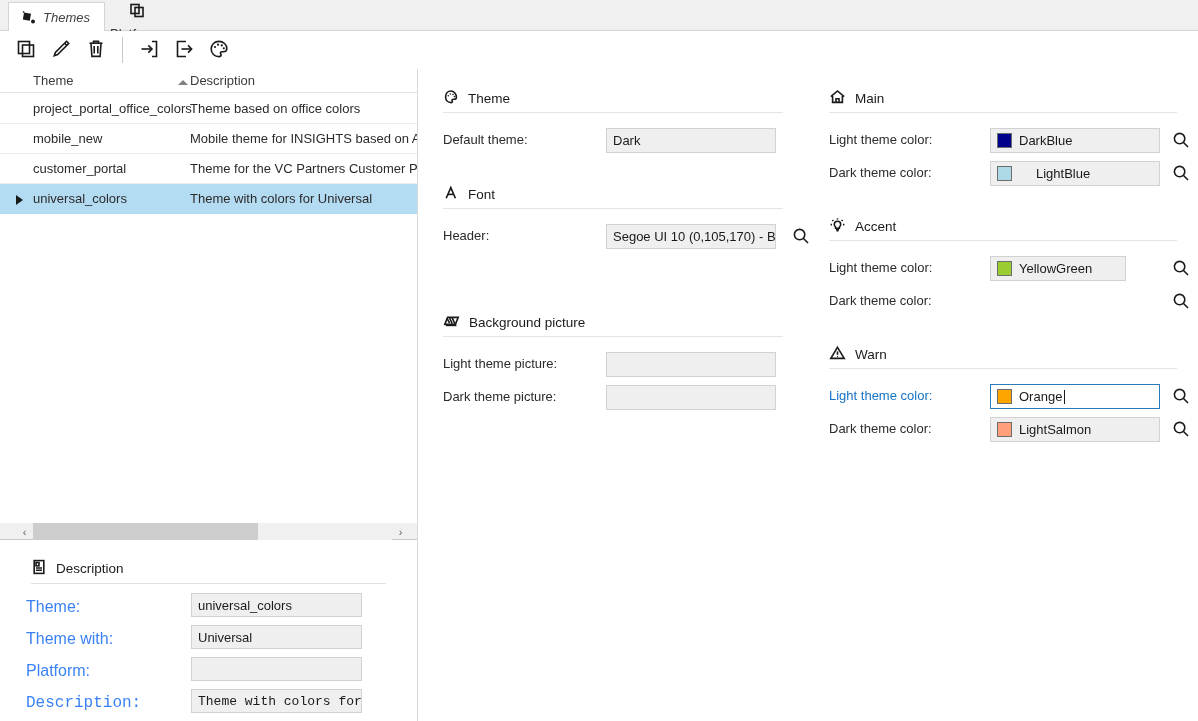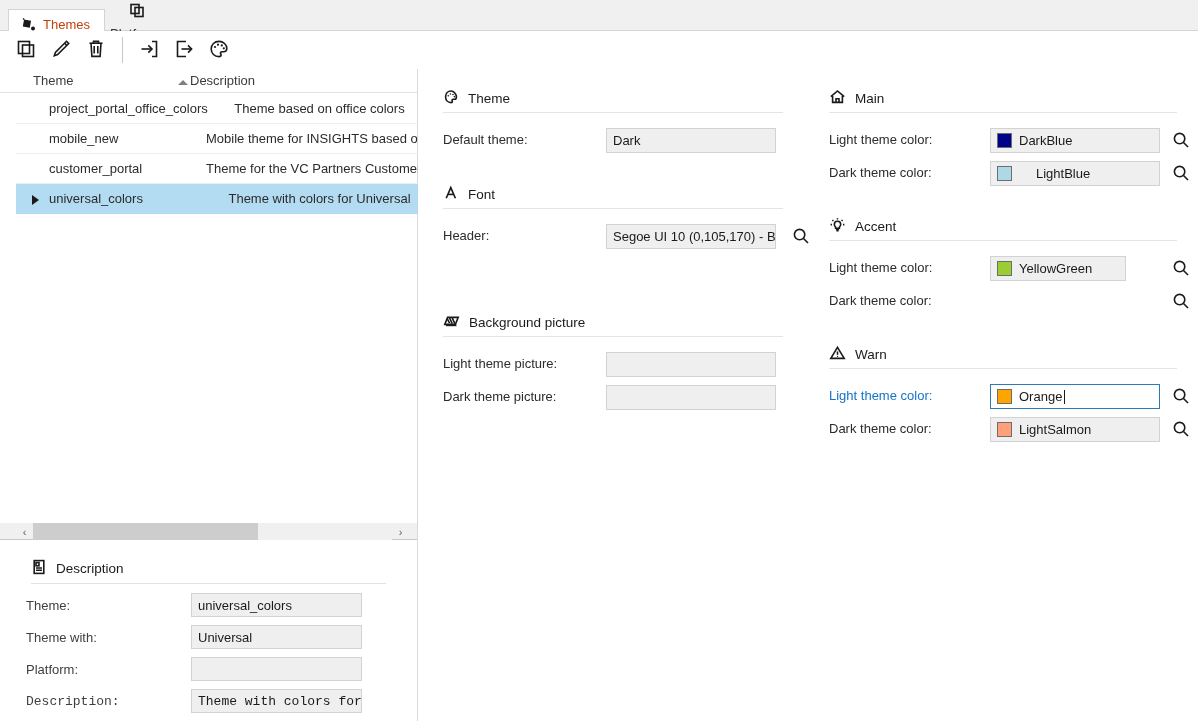--- a/index.html
+++ b/index.html
@@ -26,22 +26,22 @@
     display: flex; align-items: center; gap: 7px;
     padding: 0 14px 0 10px;
     font-size: 13px;
     cursor: default;
     color: #3b3b3b;
   }
   .tab.active {
     background: #ffffff;
     border: 1px solid #d4d4d4;
     border-bottom: 1px solid #ffffff;
-    color: #c2410c;
-    top: 9px; height: 30px;
+    color: #404040;
+    top: 2px; height: 30px; font-style: italic;
   }
   .tab-themes { left: 8px; }
   .tab-platforms { left: 100px; flex-direction: column; }
   .tab-ico { width: 17px; height: 17px; display: inline-block; flex: 0 0 auto; }
 
   
   .toolbar {
     position: absolute; left: 0; top: 31px; width: 1198px; height: 38px;
     background: #ffffff;
     display: flex; align-items: center;
@@ -74,25 +74,24 @@
   .lh-theme { position: absolute; left: 33px; top: 4px; }
   .lh-desc  { position: absolute; left: 190px; top: 4px; }
   .sort-arrow {
     position: absolute; left: 178px; top: 11px;
     width: 0; height: 0;
     border-left: 5px solid transparent;
     border-right: 5px solid transparent;
     border-bottom: 5px solid #808080;
   }
   .row {
-    position: absolute; left: 16px; width: 417px; height: 30px;
+    position: absolute; left: 0; width: 417px; height: 30px;
     border-bottom: 1px solid #ededed;
     font-size: 13px; color: #2b2b2b;
     cursor: default;
-    text-align: center;
   }
   .row.selected { background: #b3dbf2; border-bottom-color: #b3dbf2; }
   .row .c-name { position: absolute; left: 33px; top: 7px; white-space: nowrap; }
   .row .c-desc { position: absolute; left: 190px; top: 7px; white-space: nowrap;
                  overflow: hidden; width: 227px; }
   .row-marker {
     position: absolute; left: 16px; top: 11px;
     width: 0; height: 0;
     border-top: 5px solid transparent;
     border-bottom: 5px solid transparent;
@@ -119,21 +118,21 @@
   .descpane {
     position: absolute; left: 0; top: 541px; width: 417px; height: 180px;
     background: #ffffff;
   }
   .sect-head {
     display: flex; align-items: center; gap: 9px;
     font-size: 13.5px; color: #1a1a1a;
   }
   .sect-rule { height: 1px; background: #e2e2e2; }
   .frow { position: absolute; height: 24px; }
-  .flabel { position: absolute; font-size: 13px; color: #404040; }
+  .flabel { position: absolute; font-size: 16px; color: #3b82f6; }
   .fbox {
     position: absolute; height: 24px;
     background: #efefef; border: 1px solid #d2d2d2;
     font-size: 13px; color: #1a1a1a;
     display: flex; align-items: center; padding-left: 6px;
     white-space: nowrap; overflow: hidden;
   }
 
   
   .midpane { position: absolute; left: 418px; top: 69px; width: 399px; height: 652px; background: #fff; }

